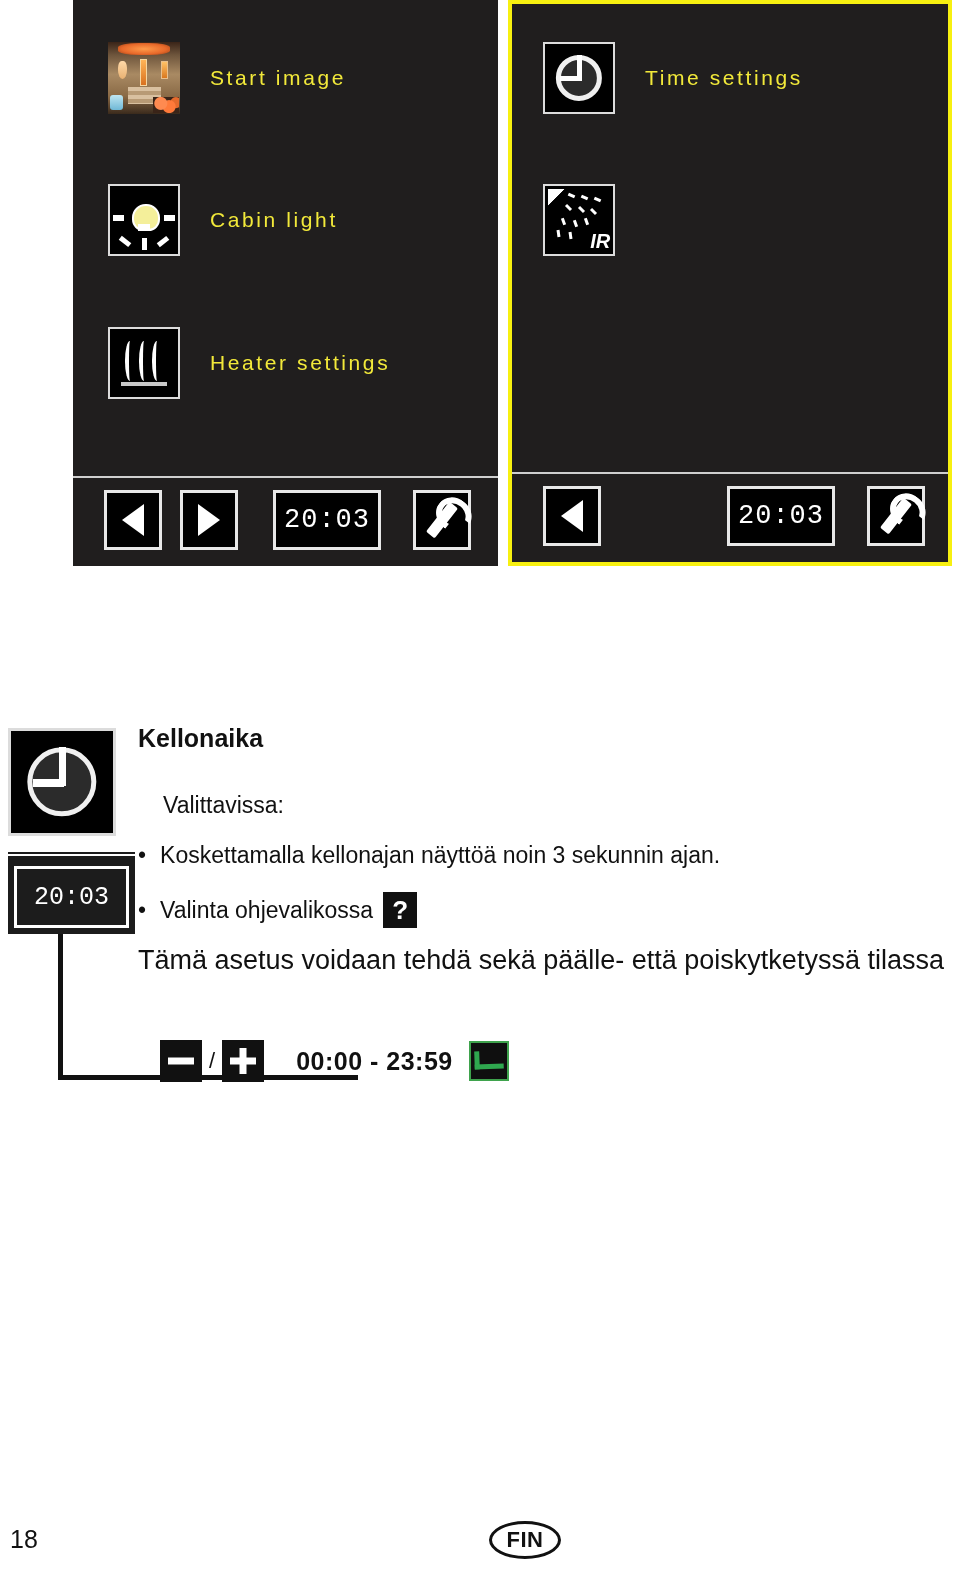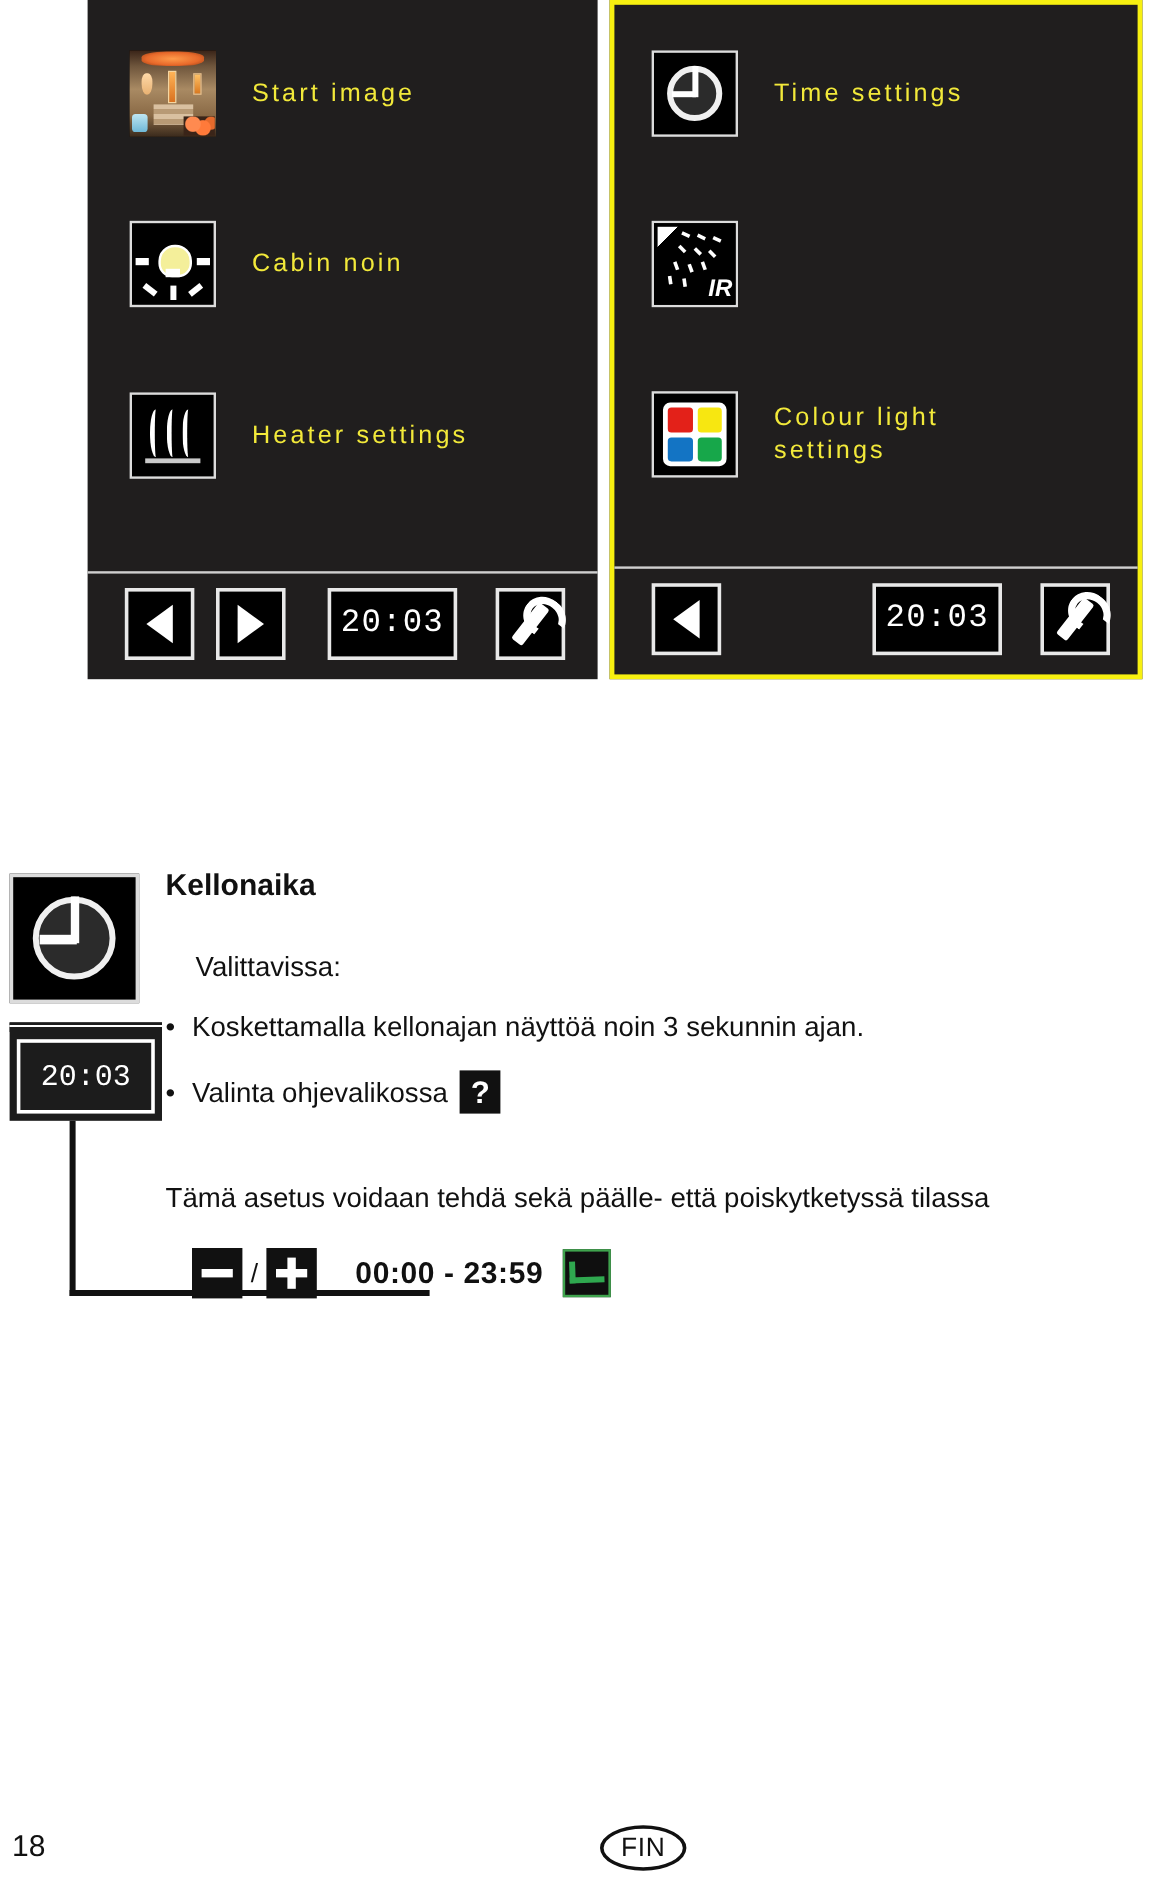--- a/index.html
+++ b/index.html
@@ -120,21 +120,21 @@
   #connector{position:absolute;left:58px;top:234px;width:358px;height:150px;}
   #connector .v{position:absolute;left:0;top:0;width:5px;height:146px;background:#111;}
   #connector .h{position:absolute;left:0;top:141px;width:300px;height:5px;background:#111;}
 
   .h1{position:absolute;left:138px;top:24px;font-size:25px;font-weight:bold;color:#111;}
   .sub{position:absolute;left:138px;top:92px;font-size:23px;color:#111;margin-left:25px;}
 
   .bullet-row{position:absolute;left:138px;font-size:23px;color:#111;
               display:flex;align-items:center;}
   .bullet-row .dot{margin-right:14px;}
-  .para{position:absolute;left:138px;font-size:23px;color:#111;margin-top:40px;}
+  .para{position:absolute;left:138px;font-size:27px;color:#111;}
 
   .qmark{display:inline-block;width:34px;height:36px;background:#111;color:#fff;
          font-size:26px;font-weight:bold;text-align:center;line-height:36px;margin-left:10px;
          vertical-align:-8px;}
 
   
   #range-row{position:absolute;left:160px;top:340px;display:flex;align-items:center;}
   .pm{width:42px;height:42px;background:#111;position:relative;display:inline-block;}
   .pm .hbar{position:absolute;left:50%;top:50%;transform:translate(-50%,-50%);
             width:26px;height:7px;background:#fff;}
@@ -144,24 +144,24 @@
   .range-text{font-size:25px;color:#111;margin-left:32px;font-weight:bold;letter-spacing:0.5px;}
   .checkbox{width:40px;height:40px;background:#0f0f0f;margin-left:16px;position:relative;
             border:2px solid #3fa34d;box-sizing:border-box;}
   .checkbox .ck{position:absolute;left:50%;top:48%;transform:translate(-50%,-50%) rotate(-2deg);
                 width:24px;height:13px;border-left:5px solid #2fa84f;border-bottom:5px solid #2fa84f;
                 transform-origin:center;}
 
   
   #footer{position:absolute;left:0;top:1515px;width:960px;height:60px;text-align:right;}
   #page-num{position:absolute;left:10px;top:10px;font-size:25px;color:#111;}
-  #fin-badge{position:absolute;left:500px;top:6px;width:72px;height:38px;
+  #fin-badge{position:absolute;left:489px;top:6px;width:72px;height:38px;
              border:3px solid #111;border-radius:50%;box-sizing:border-box;
              display:flex;align-items:center;justify-content:center;
-             font-size:22px;font-weight:normal;color:#111;letter-spacing:0.5px;}
+             font-size:22px;font-weight:bold;color:#111;letter-spacing:0.5px;}
 </style>
 </head>
 <body>
 
 <div id="panels">
 
   <div class="panel left">
     <div class="panel-body">
 
       <div class="menu-row" style="left:35px;top:42px;">
@@ -184,21 +184,21 @@
           <div class="bulb-wrap">
             <div class="bulb-glass"></div>
             <div class="bulb-base"></div>
             <div class="ray" style="left:4%;top:43%;width:17%;height:6px;"></div>
             <div class="ray" style="right:4%;top:43%;width:17%;height:6px;"></div>
             <div class="ray" style="left:47%;bottom:6%;width:5px;height:17%;"></div>
             <div class="ray" style="left:13%;bottom:14%;width:18%;height:5px;transform:rotate(38deg);"></div>
             <div class="ray" style="right:13%;bottom:14%;width:18%;height:5px;transform:rotate(-38deg);"></div>
           </div>
         </div>
-        <div class="menu-label">Cabin noin</div>
+        <div class="menu-label">Cabin light</div>
       </div>
 
       <div class="menu-row" style="left:35px;top:327px;">
         <div class="ico">
           <div style="position:absolute;inset:0;">
             <div class="wave" style="left:22%;"></div>
             <div class="wave" style="left:42%;"></div>
             <div class="wave" style="left:62%;"></div>
             <div class="heat-bar"></div>
           </div>
@@ -247,32 +247,20 @@
             <div class="ir-dash" style="left:22%;top:50%;transform:rotate(70deg);"></div>
             <div class="ir-dash" style="left:40%;top:53%;transform:rotate(70deg);"></div>
             <div class="ir-dash" style="left:56%;top:50%;transform:rotate(70deg);"></div>
             <div class="ir-dash" style="left:15%;top:68%;transform:rotate(82deg);"></div>
             <div class="ir-dash" style="left:33%;top:70%;transform:rotate(82deg);"></div>
             <div class="ir-text">IR</div>
           </div>
         </div>
       </div>
 
-      <div class="menu-row" style="left:31px;top:322px;">
-        <div class="ico">
-          <div class="colgrid">
-            <div style="background:#e32119;"></div>
-            <div style="background:#f7e711;"></div>
-            <div style="background:#1374c4;"></div>
-            <div style="background:#17a74a;"></div>
-          </div>
-        </div>
-        <div class="menu-label">Colour light
-settings</div>
-      </div>
 
     </div>
 
     <div class="panel-bar">
       <div class="btn" style="left:31px;">
         <div class="tri-left"></div>
       </div>
       <div class="time-box" style="left:215px;">20:03</div>
       <div class="btn" style="left:355px;">
         <div class="wrench"></div>

